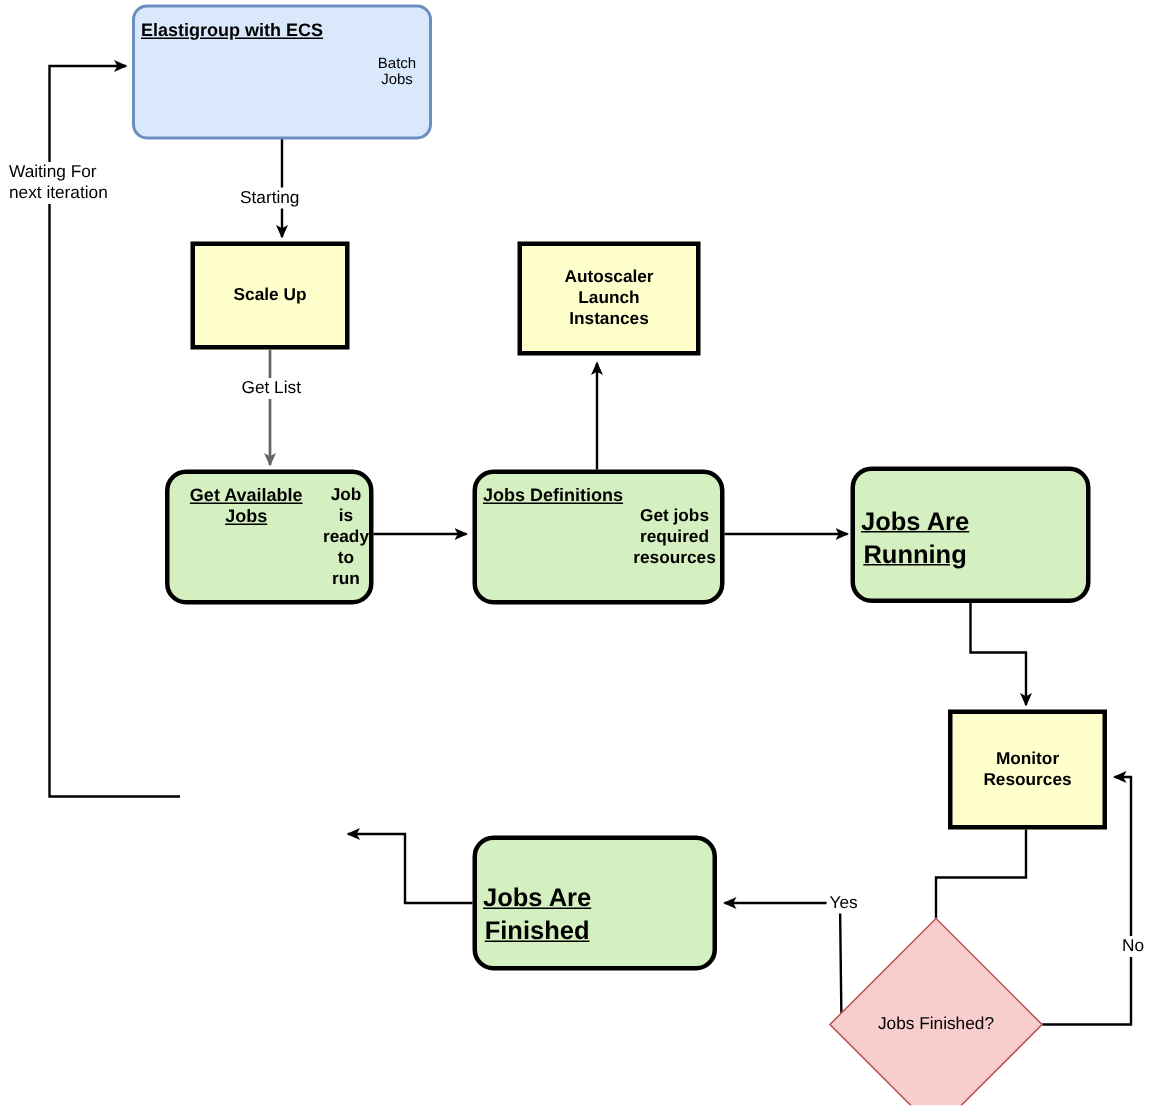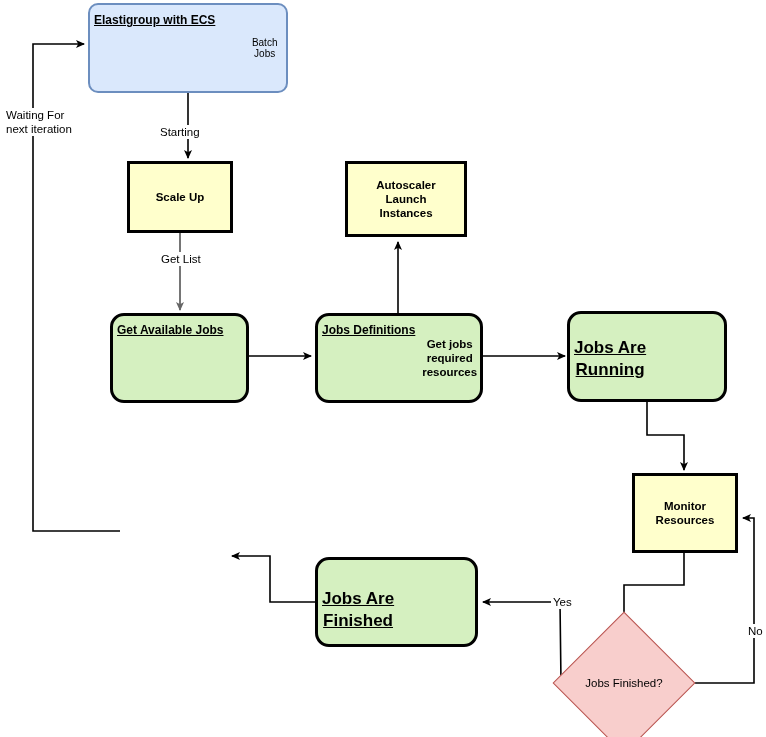--- a/index.html
+++ b/index.html
@@ -196,20 +196,21 @@
 
   <div class="node node-yellow" style="left:345px; top:161px; width:122px; height:76px;">
     <div class="body" style="white-space:pre-line;">Autoscaler
 Launch
 Instances</div>
   </div>
 
   <div class="node node-green" style="left:110px; top:313px; width:139px; height:90px;">
     <div class="hdr">Get Available Jobs</div>
     <div class="div"></div>
+    <div class="body">Job is ready to run</div>
   </div>
 
   <div class="node node-green" style="left:315px; top:313px; width:168px; height:90px;">
     <div class="hdr">Jobs Definitions</div>
     <div class="div"></div>
     <div class="body">Get jobs
 required resources</div>
   </div>
 
   <div class="node node-green big" style="left:567px; top:311px; width:160px; height:91px;">

